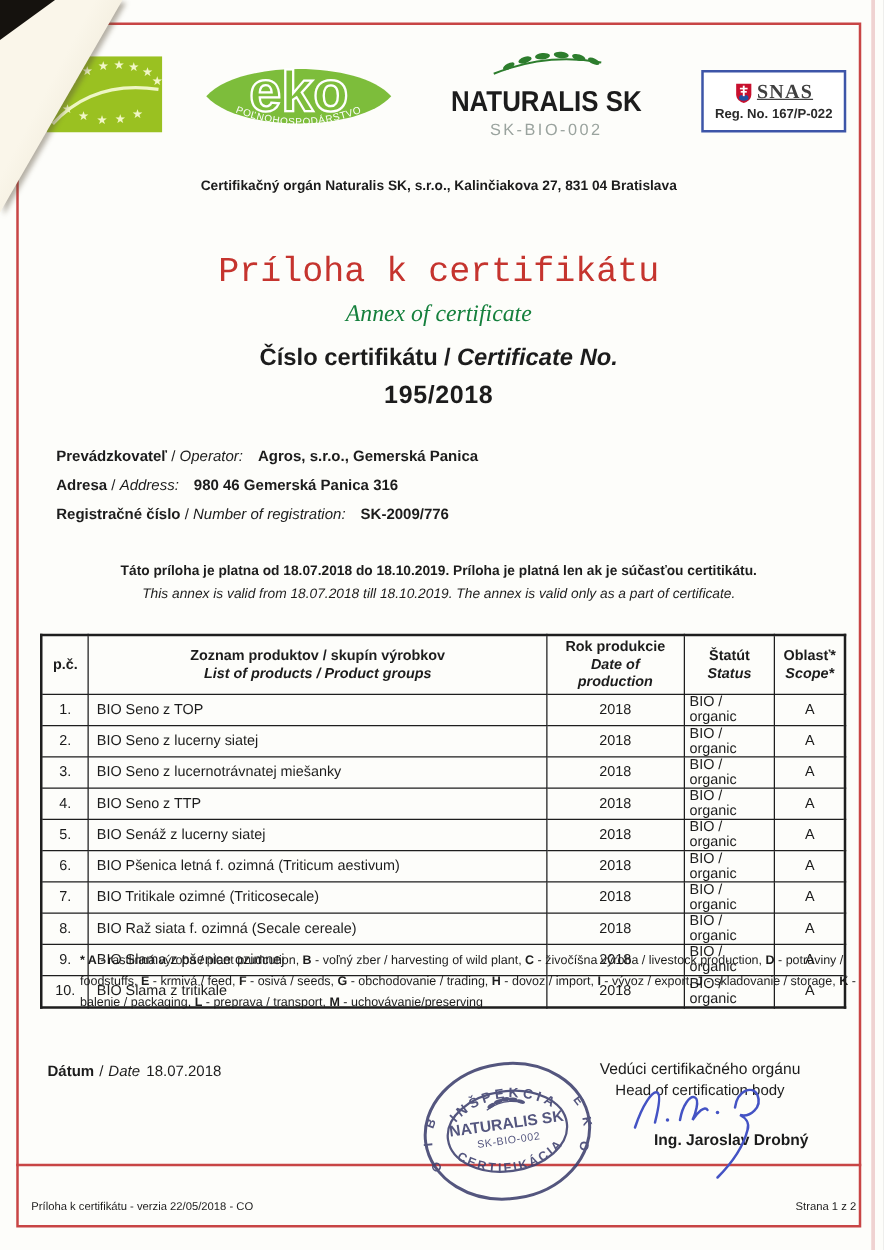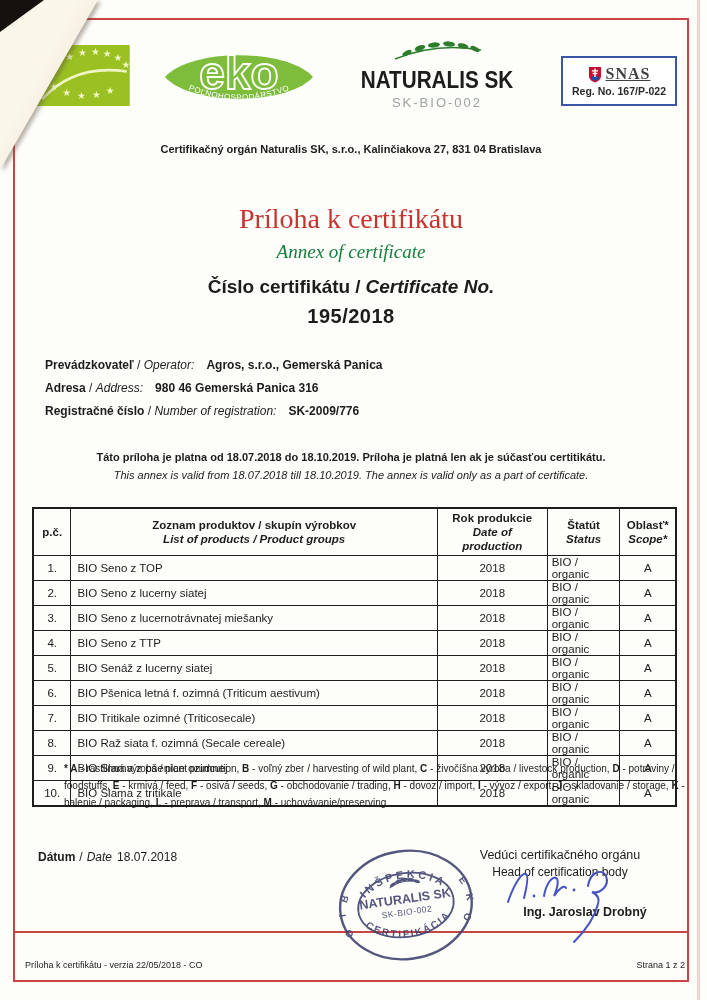--- a/index.html
+++ b/index.html
@@ -15,21 +15,21 @@
         clip-path:polygon(0 0,100% 0,0 100%);}
   .fold-corner{position:absolute;top:0;left:0;width:44px;height:32px;background:#15120e;
         clip-path:polygon(0 0,100% 0,0 100%);z-index:21;}
 
   .abs{position:absolute;z-index:3;}
   .center{position:absolute;left:13px;width:676px;text-align:center;z-index:3;}
 
   .org-line{top:119px;font-size:11px;font-weight:bold;margin-top:24px;}
   .contact-line{top:137px;font-size:10.5px;}
 
-  .title-main{top:203px;font-family:Liberation Serif, serif;font-size:28px;color:#c5342e;}
+  .title-main{top:203px;font-family:Liberation Mono, monospace;font-size:28px;color:#c5342e;}
   .title-sub{top:241px;font-family:"Liberation Serif",serif;font-style:italic;font-size:19px;color:#15803d;}
   .cert-label{top:276px;font-size:19px;font-weight:bold;}
   .cert-label .sep{padding:0 5px;}
   .cert-label i{font-style:italic;}
   .cert-number{top:305px;font-size:20px;font-weight:bold;letter-spacing:.5px;}
 
   .operator-block{left:45px;top:358px;font-size:12px;}
   .op-row{margin-bottom:8px;line-height:15px;}
   .op-row .opgap{display:inline-block;width:12px;}
 

